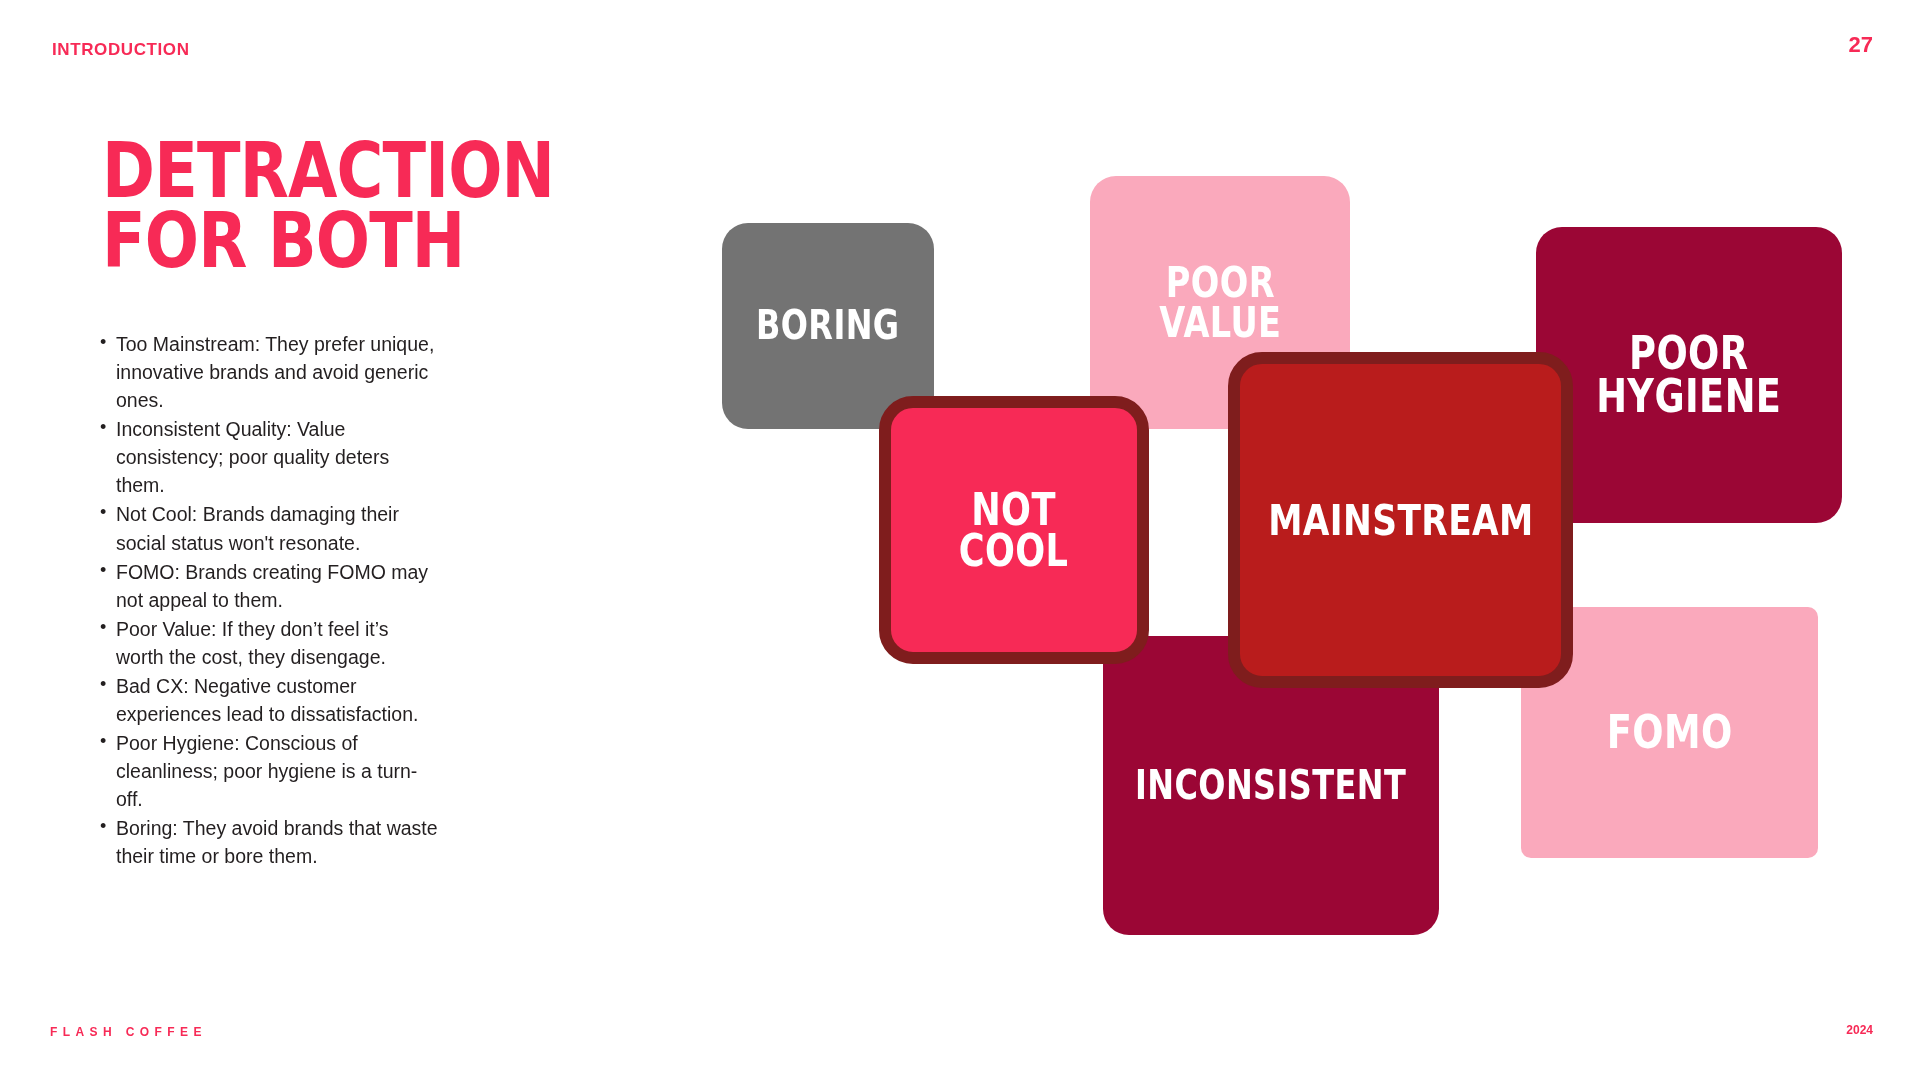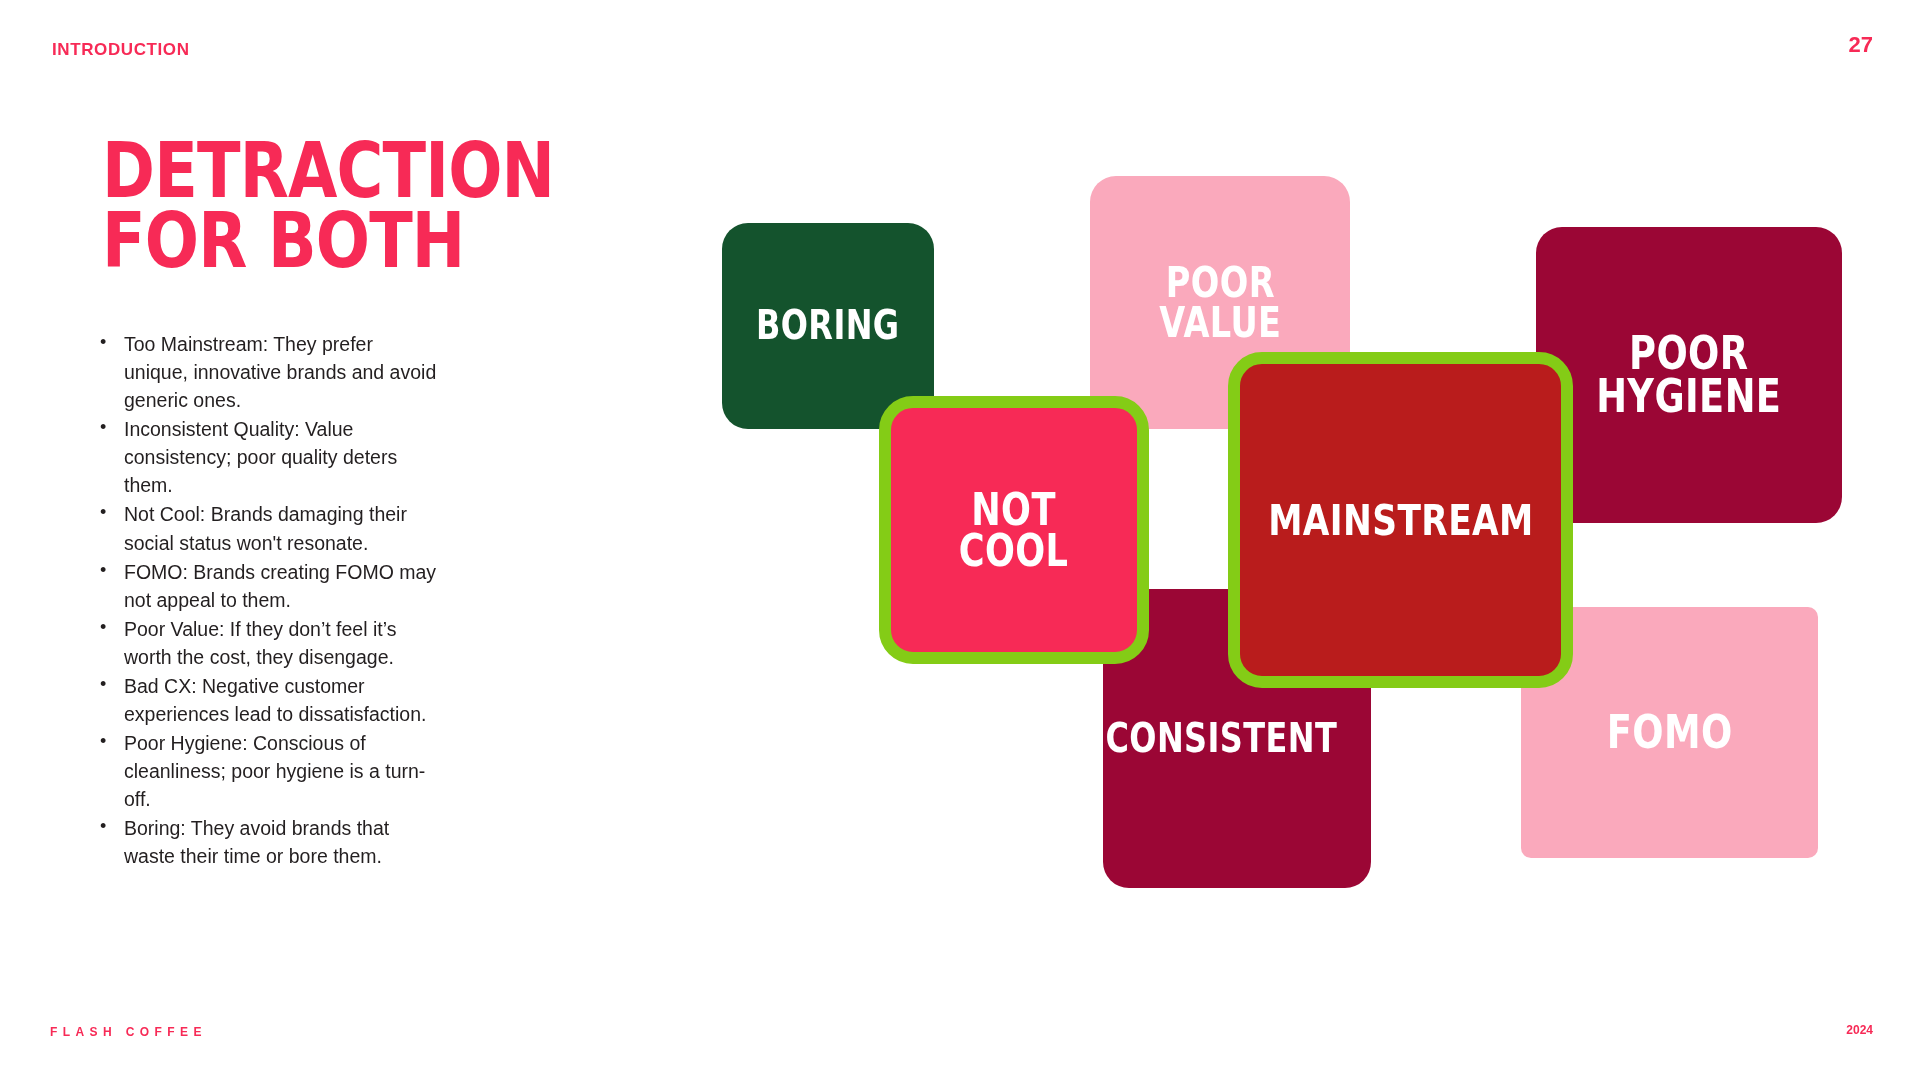--- a/index.html
+++ b/index.html
@@ -83,21 +83,20 @@
   .bullet-dot {
     width: 16px;
     flex: 0 0 16px;
     text-align: left;
     font-size: 18px;
     line-height: 1.44;
     color: #231f20;
   }
   .bullet-text {
     flex: 1 1 auto;
-    margin-left: 8px;
   }
 
   
   .brand {
     position: absolute;
     left: 50px;
     bottom: 42px;
     color: #F72A56;
     font-size: 12px;
     font-weight: 700;
@@ -137,21 +136,21 @@
     text-transform: uppercase;
     text-align: center;
     line-height: 0.94;
     letter-spacing: 0.5px;
     transform: scaleX(0.80);
     color: #ffffff;
     white-space: pre-line;
   }
   
   .card.ring {
-    border: 12px solid #84cc16;
+    border: 12px solid #7f1d1d;
     border-radius: 34px;
   }
 </style>
 </head>
 <body>
 
 <div class="slide">
 
   <div class="eyebrow">INTRODUCTION</div>
   <div class="page-num">27</div>
@@ -190,35 +189,35 @@
         <span class="bullet-dot">•</span>
         <span class="bullet-text">Poor Hygiene: Conscious of cleanliness; poor hygiene is a turn-off.</span>
       </div>
       <div class="bullet-row">
         <span class="bullet-dot">•</span>
         <span class="bullet-text">Boring: They avoid brands that waste their time or bore them.</span>
       </div>
     </div>
 
   <div class="cluster">
-      <div class="card" style="left: 722px; top: 223px; width: 212px; height: 206px; background: #14532d; z-index: 1;">
+      <div class="card" style="left: 722px; top: 223px; width: 212px; height: 206px; background: #737373; z-index: 1;">
         <div class="label" style="font-size: 40px;">BORING</div>
       </div>
       <div class="card" style="left: 1090px; top: 176px; width: 260px; height: 253px; background: rgb(250, 169, 188); z-index: 2;">
         <div class="label" style="font-size: 42px;">POOR
 VALUE</div>
       </div>
       <div class="card" style="left: 1536px; top: 227px; width: 306px; height: 296px; background: rgb(155, 6, 53); z-index: 2;">
         <div class="label" style="font-size: 46px;">POOR
 HYGIENE</div>
       </div>
       <div class="card" style="left: 1521px; top: 607px; width: 297px; height: 251px; background: rgb(250, 169, 188); z-index: 3; border-radius: 10px;">
         <div class="label" style="font-size: 46px;">FOMO</div>
       </div>
-      <div class="card" style="left: 1103px; top: 589px; width: 268px; height: 299px; background: rgb(155, 6, 53); z-index: 4; justify-content: flex-end;">
+      <div class="card" style="left: 1103px; top: 636px; width: 336px; height: 299px; background: rgb(155, 6, 53); z-index: 4;">
         <div class="label" style="font-size: 40px;">INCONSISTENT</div>
       </div>
       <div class="card ring" style="left: 879px; top: 396px; width: 270px; height: 268px; background: rgb(247, 42, 86); z-index: 5;">
         <div class="label" style="font-size: 44px;">NOT
 COOL</div>
       </div>
       <div class="card ring" style="left: 1228px; top: 352px; width: 345px; height: 336px; background: #b91c1c; z-index: 6;">
         <div class="label" style="font-size: 43px;">MAINSTREAM</div>
       </div>
     </div>

